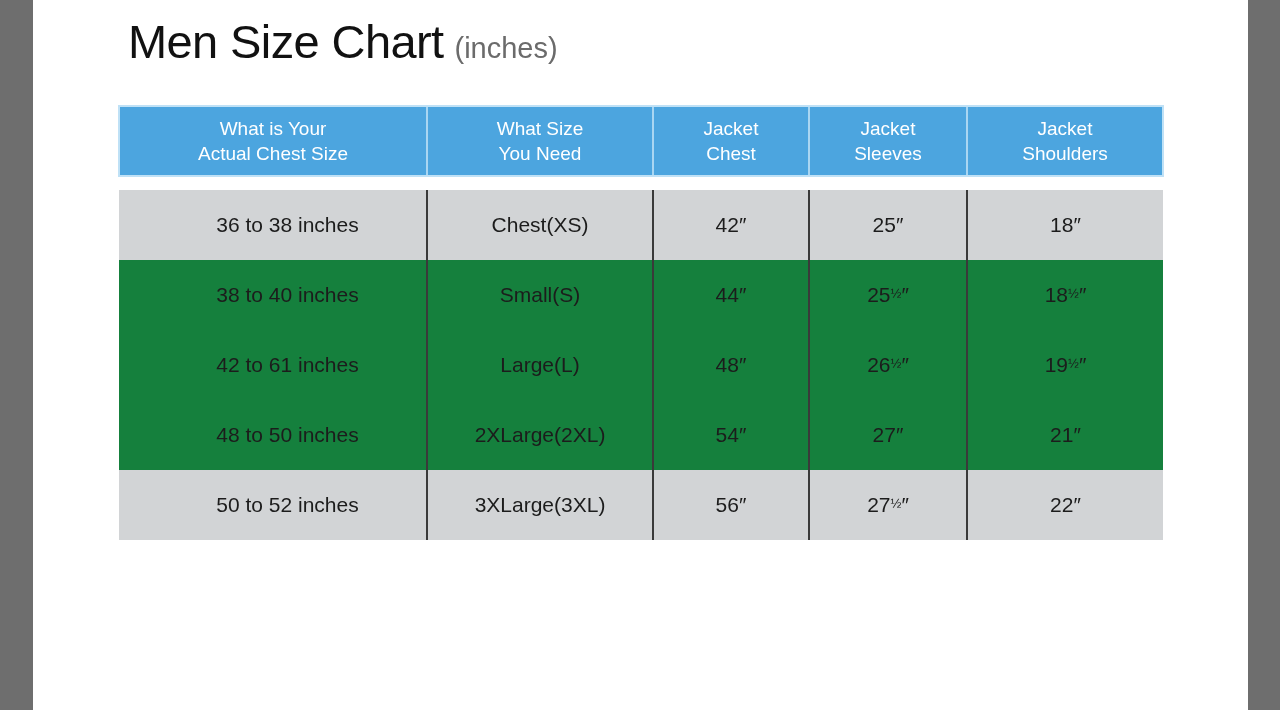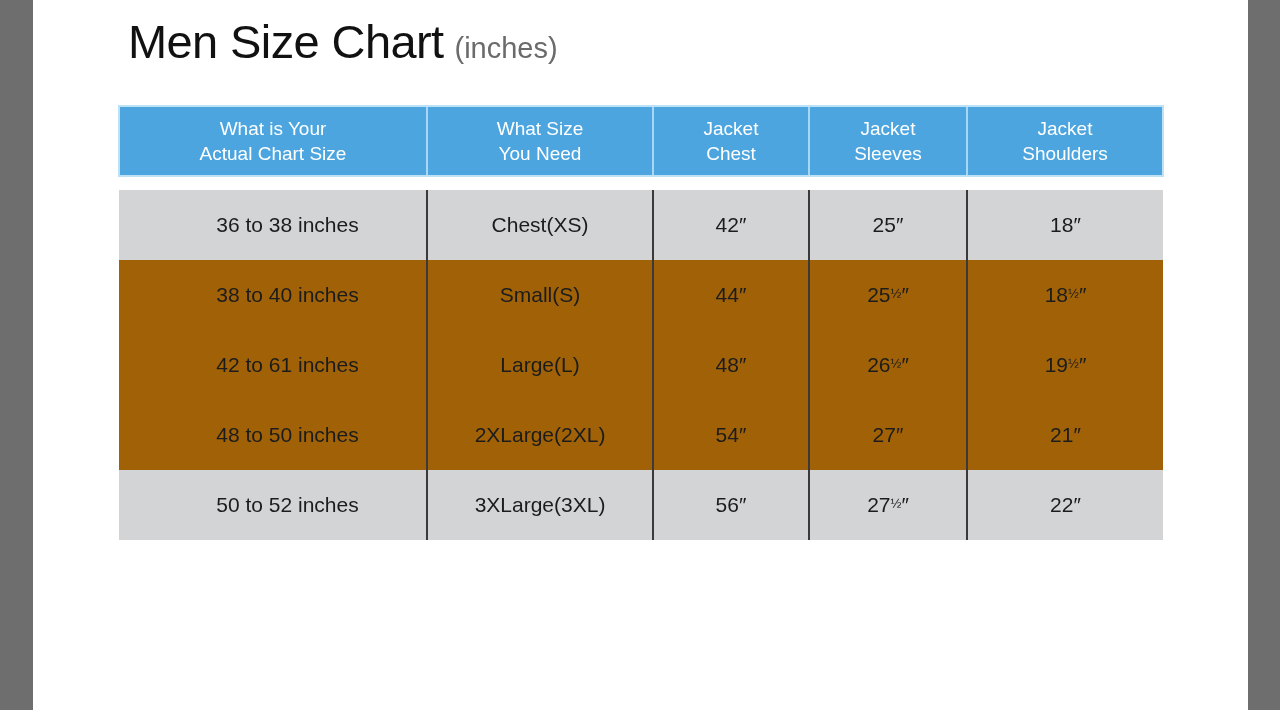--- a/index.html
+++ b/index.html
@@ -112,21 +112,21 @@
     font-weight: 400;
     color: #1c1c1c;
     padding: 2px 6px;
     border-left: 2px solid #3a3a3a;
   }
   .size-table tbody tr.data-row td:first-child {
     border-left: none;
     padding-left: 36px;
   }
   .size-table tbody tr.data-row.shade td { background: #d2d4d6; }
-  .size-table tbody tr.data-row.plain td { background: #a16207; text-align: center; }
+  .size-table tbody tr.data-row.plain td { background: #15803d; text-align: center; }
 
   
   .col-chest    { width: 308px; }
   .col-size     { width: 226px; }
   .col-jchest   { width: 156px; }
   .col-jsleeve  { width: 158px; }
   .col-jshould  { width: 196px; }
 
   
   .frac {
@@ -154,21 +154,21 @@
       <col class="col-chest">
       <col class="col-size">
       <col class="col-jchest">
       <col class="col-jsleeve">
       <col class="col-jshould">
     </colgroup>
     <thead>
       <tr>
         <th>
           <span class="hdr-line">What is Your</span>
-          <span class="hdr-line">Actual Chart Size</span>
+          <span class="hdr-line">Actual Chest Size</span>
         </th>
         <th>
           <span class="hdr-line">What Size</span>
           <span class="hdr-line">You Need</span>
         </th>
         <th>
           <span class="hdr-line">Jacket</span>
           <span class="hdr-line">Chest</span>
         </th>
         <th>

